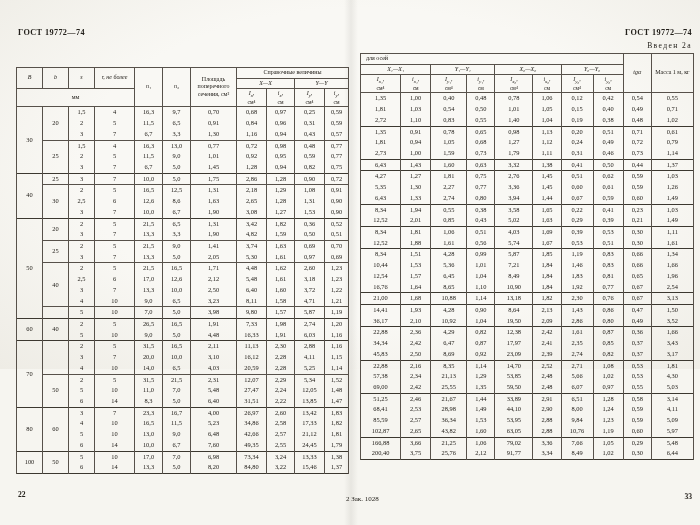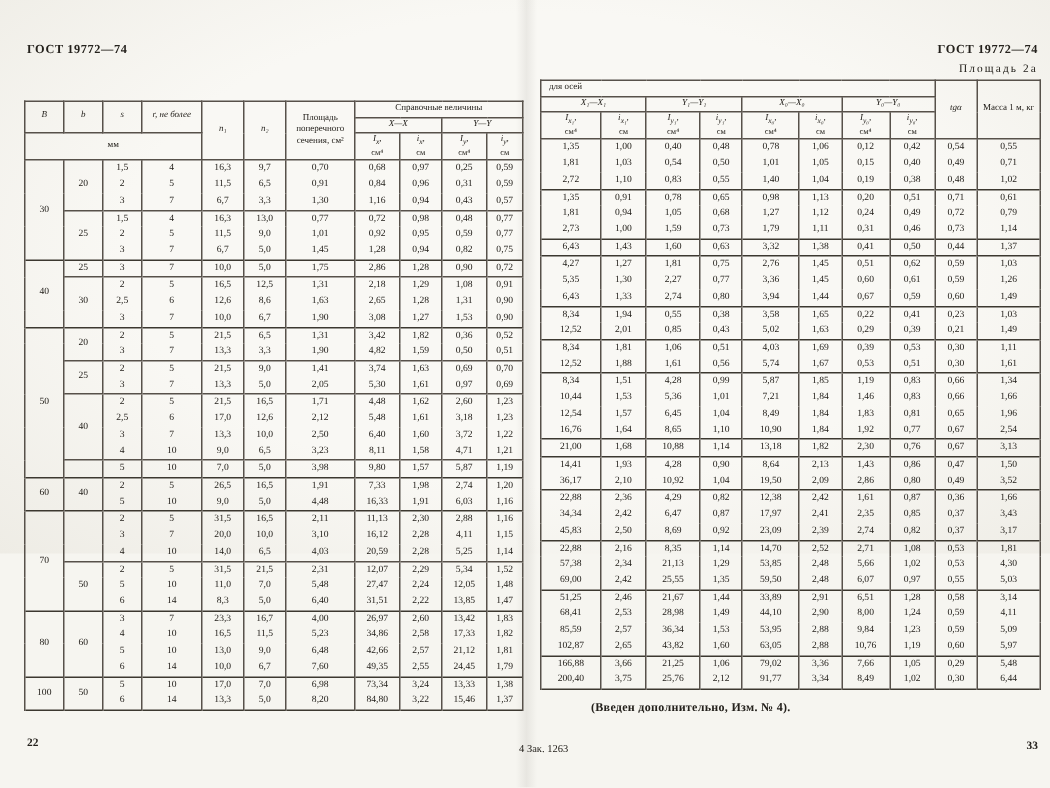--- a/index.html
+++ b/index.html
@@ -499,21 +499,21 @@
             <td>1,37</td>
           </tr>
         </tbody>
     </table>
 
     <div class="page-num num-left">22</div>
   </div>
 
   <div class="page page-right">
     <div class="doc-header">ГОСТ 19772—74</div>
-    <div class="table-label">Площадь 2а</div>
+    <div class="table-label">Введен 2а</div>
 
     <table class="gtable">
       <colgroup>
         <col style="width:40px">
           <col style="width:30px">
           <col style="width:36px">
           <col style="width:28px">
         <col style="width:38px">
           <col style="width:28px">
           <col style="width:32px">
@@ -961,17 +961,16 @@
             <td>91,77</td>
             <td>3,34</td>
             <td>8,49</td>
             <td>1,02</td>
             <td>0,30</td>
             <td>6,44</td>
           </tr>
         </tbody>
     </table>
 
-    <div class="footnote">(Введен дополнительно, Изм. № 4).</div>
-    <div class="print-mark">4 Зак. 1263</div>
+    <div class="print-mark">2 Зак. 1028</div>
     <div class="page-num num-right">33</div>
   </div>
 </div>
 
 </body></html>

